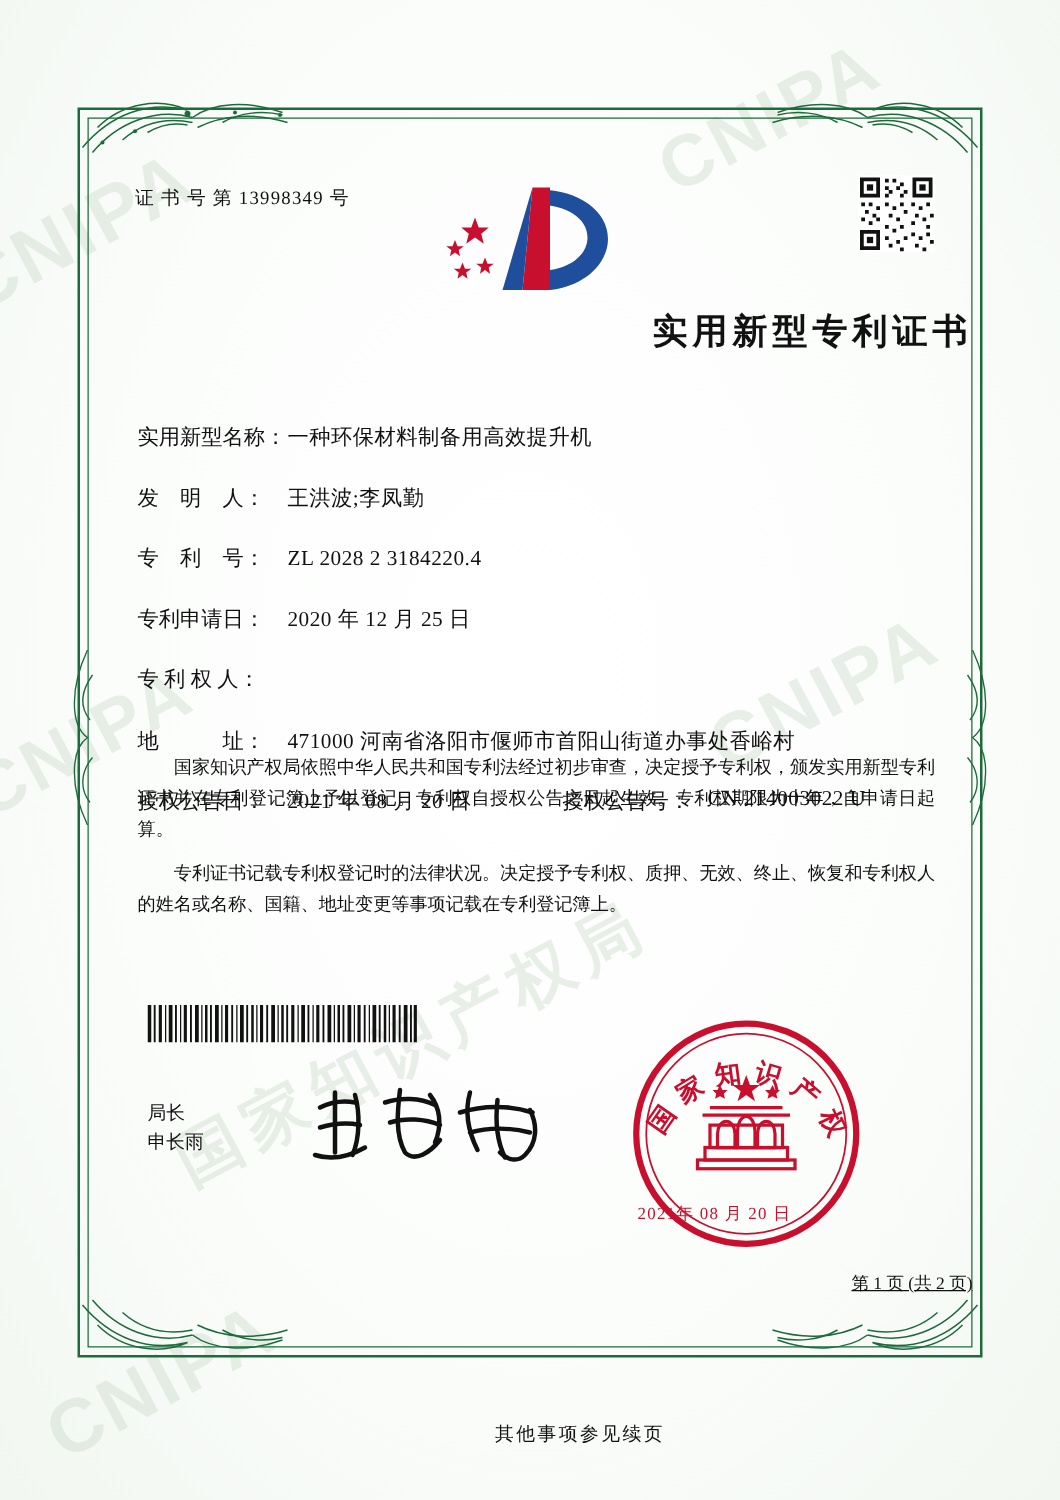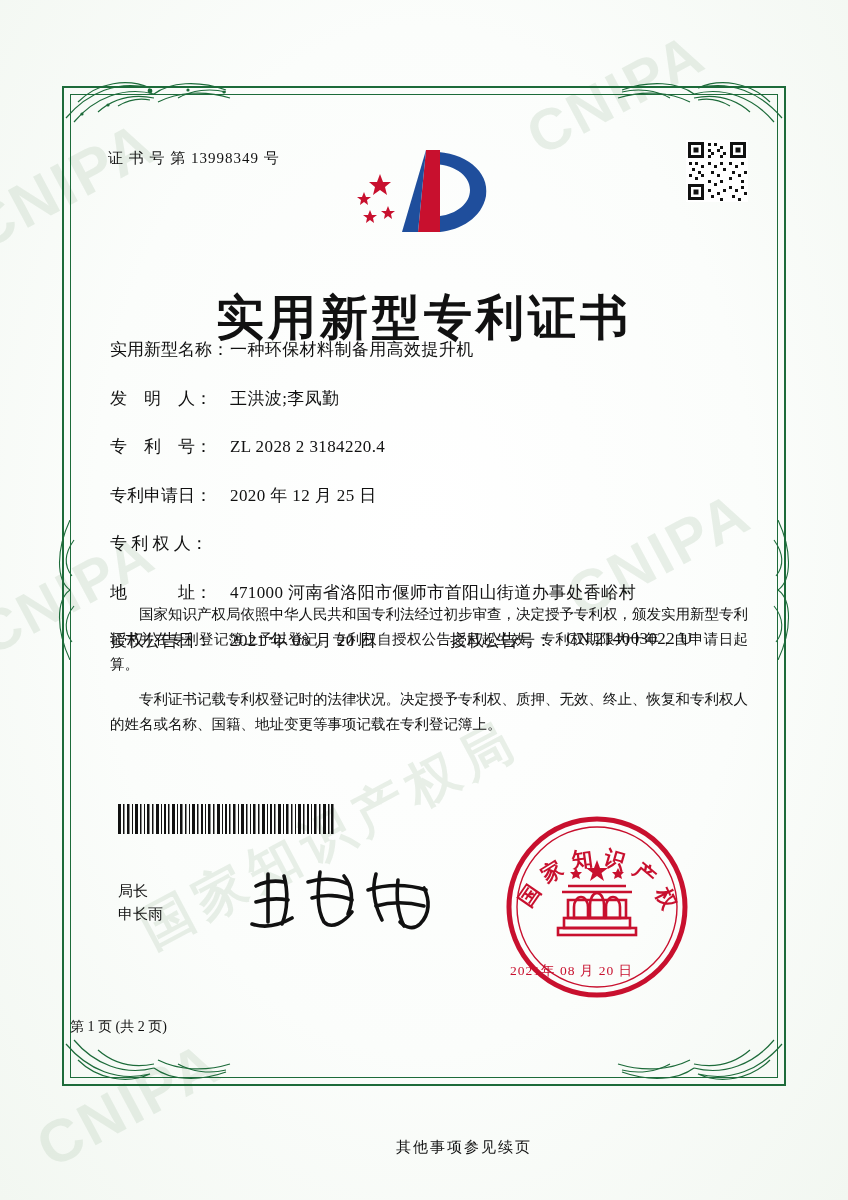--- a/index.html
+++ b/index.html
@@ -96,27 +96,26 @@
     transform: translateX(-50%);
     width: 160px;
     height: 96px;
   }
 
   .title {
     position: absolute;
     top: 152px;
     left: 0;
     width: 100%;
-    text-align: center;
-    font-size: 48px;
+    text-align: right;
+    font-size: 28px;
     font-weight: 700;
     letter-spacing: 4px;
     color: #111;
     font-family: "Liberation Serif", "DejaVu Serif", serif;
-    margin-top: 40px;
   }
 
   .fields {
     position: absolute;
     left: 40px;
     top: 244px;
     width: 640px;
     font-size: 17px;
     color: #111;
   }
@@ -198,23 +197,24 @@
     font-size: 13.5px;
     color: #c8102e;
     letter-spacing: 1px;
   }
 
   .page-num {
     position: absolute;
     left: 0;
     top: 924px;
     width: 100%;
-    text-align: left;
+    text-align: right;
     font-size: 14px;
     color: #111;
+    text-decoration: underline;
   }
 
   .footer-note {
     position: absolute;
     left: 0;
     top: 1138px;
     width: 848px;
     text-align: center;
     font-size: 15px;
     letter-spacing: 2px;

